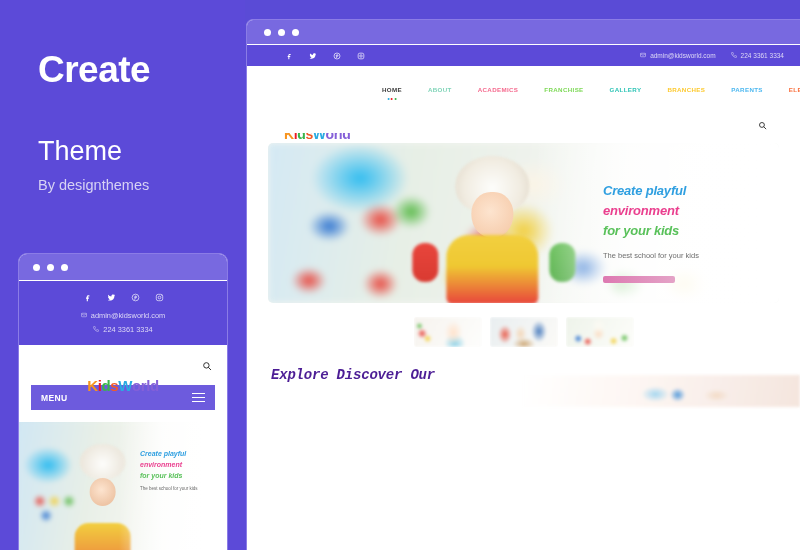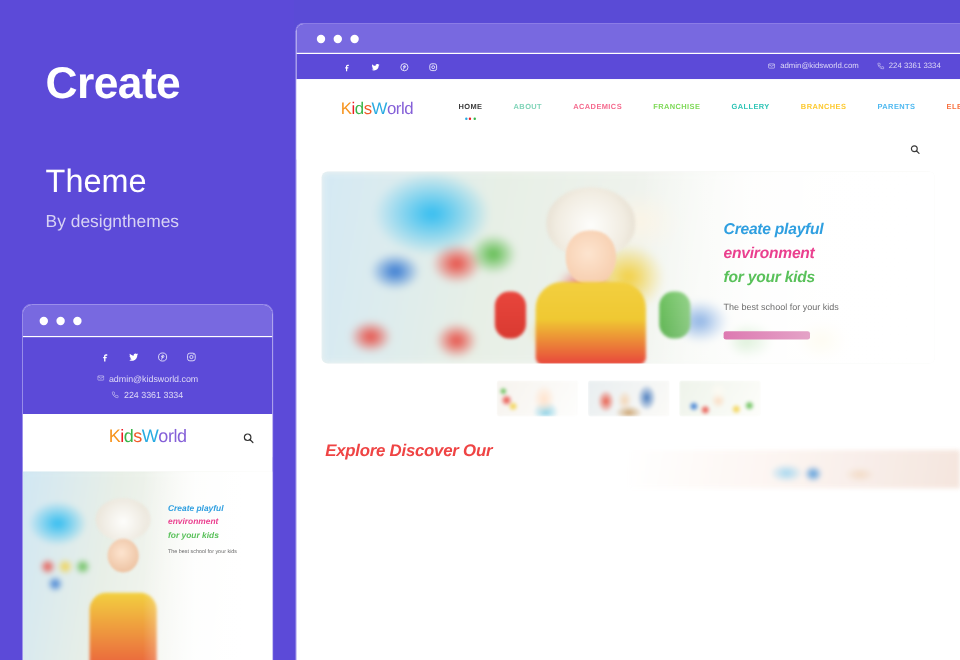--- a/index.html
+++ b/index.html
@@ -50,21 +50,21 @@
   }
   #mobile-social .s-ico{ color:#ffffff; }
   .contact-line{
     font-size:7.4px; color:#ded9f6; margin-top:5px;
     display:flex; align-items:center; justify-content:center; gap:4px;
   }
   #mobile-logobar{
     background:#ffffff; height:36px; position:relative;
     display:flex; align-items:center; justify-content:center;
   }
-  .logo{ font-size:15px; font-weight:normal; letter-spacing:-0.4px; white-space:nowrap; }
+  .logo{ font-size:15px; font-weight:bold; letter-spacing:-0.4px; white-space:nowrap;margin-top:44px; }
   .logo span{ display:inline-block; }
   #mobile-search-icon{ position:absolute; right:15px; top:12px; }
   #mobile-menubar{
     margin:4px 12px 0 12px; height:25px; background:#6d5bdd;
     display:flex; align-items:center; justify-content:space-between;
     padding:0 10px;
   }
   #mobile-menu-label{ color:#ffffff; font-size:8.5px; font-weight:bold; letter-spacing:0.4px; }
   .burger{ display:flex; flex-direction:column; gap:2.5px; }
   .burger i{ display:block; width:13px; height:1.6px; background:#ffffff; }
@@ -317,20 +317,28 @@
     <div id="mobile-logobar">
       <div class="logo" id="mobile-logo"><span style="color: rgb(247, 148, 30);">K</span><span style="color: rgb(236, 28, 36);">i</span><span style="color: rgb(57, 181, 74);">d</span><span style="color: rgb(241, 90, 41);">s</span><span style="color: rgb(41, 171, 226);">W</span><span style="color: rgb(133, 96, 216);">o</span><span style="color: rgb(133, 96, 216);">r</span><span style="color: rgb(133, 96, 216);">l</span><span style="color: rgb(133, 96, 216);">d</span></div>
       <span id="mobile-search-icon">
         <svg width="10" height="10" viewBox="0 0 24 24" fill="none" stroke="#333333" stroke-width="2.4">
             <circle cx="10.5" cy="10.5" r="6.5"></circle>
             <path d="M15.5 15.5L21 21" stroke-linecap="round"></path>
           </svg>
       </span>
     </div>
 
+    <div id="mobile-menubar">
+      <span id="mobile-menu-label">MENU</span>
+      <span class="burger">
+          <i></i>
+          <i></i>
+          <i></i>
+        </span>
+    </div>
 
     <div id="mobile-hero">
       <div style="position:absolute;inset:0;background:
            radial-gradient(ellipse 34px 26px at 14% 24%,#33bdf0 0%,rgba(51,189,240,0) 72%),
            radial-gradient(circle 9px at 10% 44%,#e8453c 0%,rgba(232,69,60,0) 74%),
            radial-gradient(circle 9px at 17% 44%,#f2cf3f 0%,rgba(242,207,63,0) 74%),
            radial-gradient(circle 9px at 24% 44%,#58b947 0%,rgba(88,185,71,0) 74%),
            radial-gradient(circle 9px at 13% 52%,#2f74d0 0%,rgba(47,116,208,0) 74%),
            radial-gradient(circle 10px at 12% 93%,#e8453c 0%,rgba(232,69,60,0) 72%),
            radial-gradient(circle 10px at 32% 95%,#2f74d0 0%,rgba(47,116,208,0) 72%),
@@ -464,15 +472,15 @@
     <div class="thumb" id="thumb2">
         <div class="t-bg"></div>
       </div>
     <div class="thumb" id="thumb3">
         <div class="t-bg"></div>
       </div>
   </div>
 
   <div id="bottom-section">
     <div id="bottom-image"></div>
-    <div id="bottom-heading" style="color: #ef4444;">Explore Discover Our</div>
+    <div id="bottom-heading" style="color: #4c1d95; font-family: Liberation Mono, monospace;">Explore Discover Our</div>
   </div>
 </div>
 
 </body></html>

